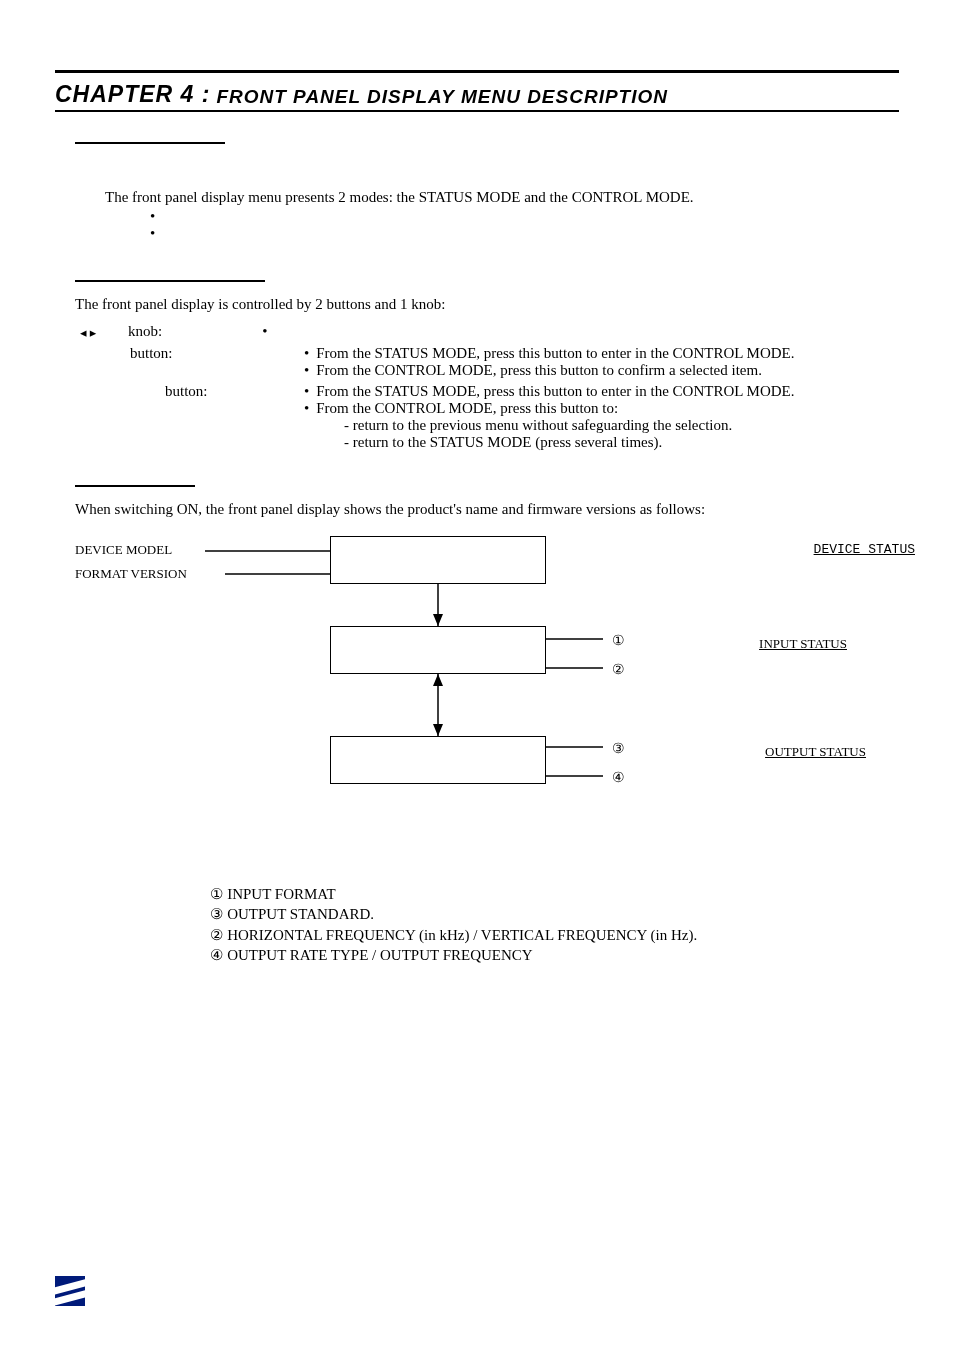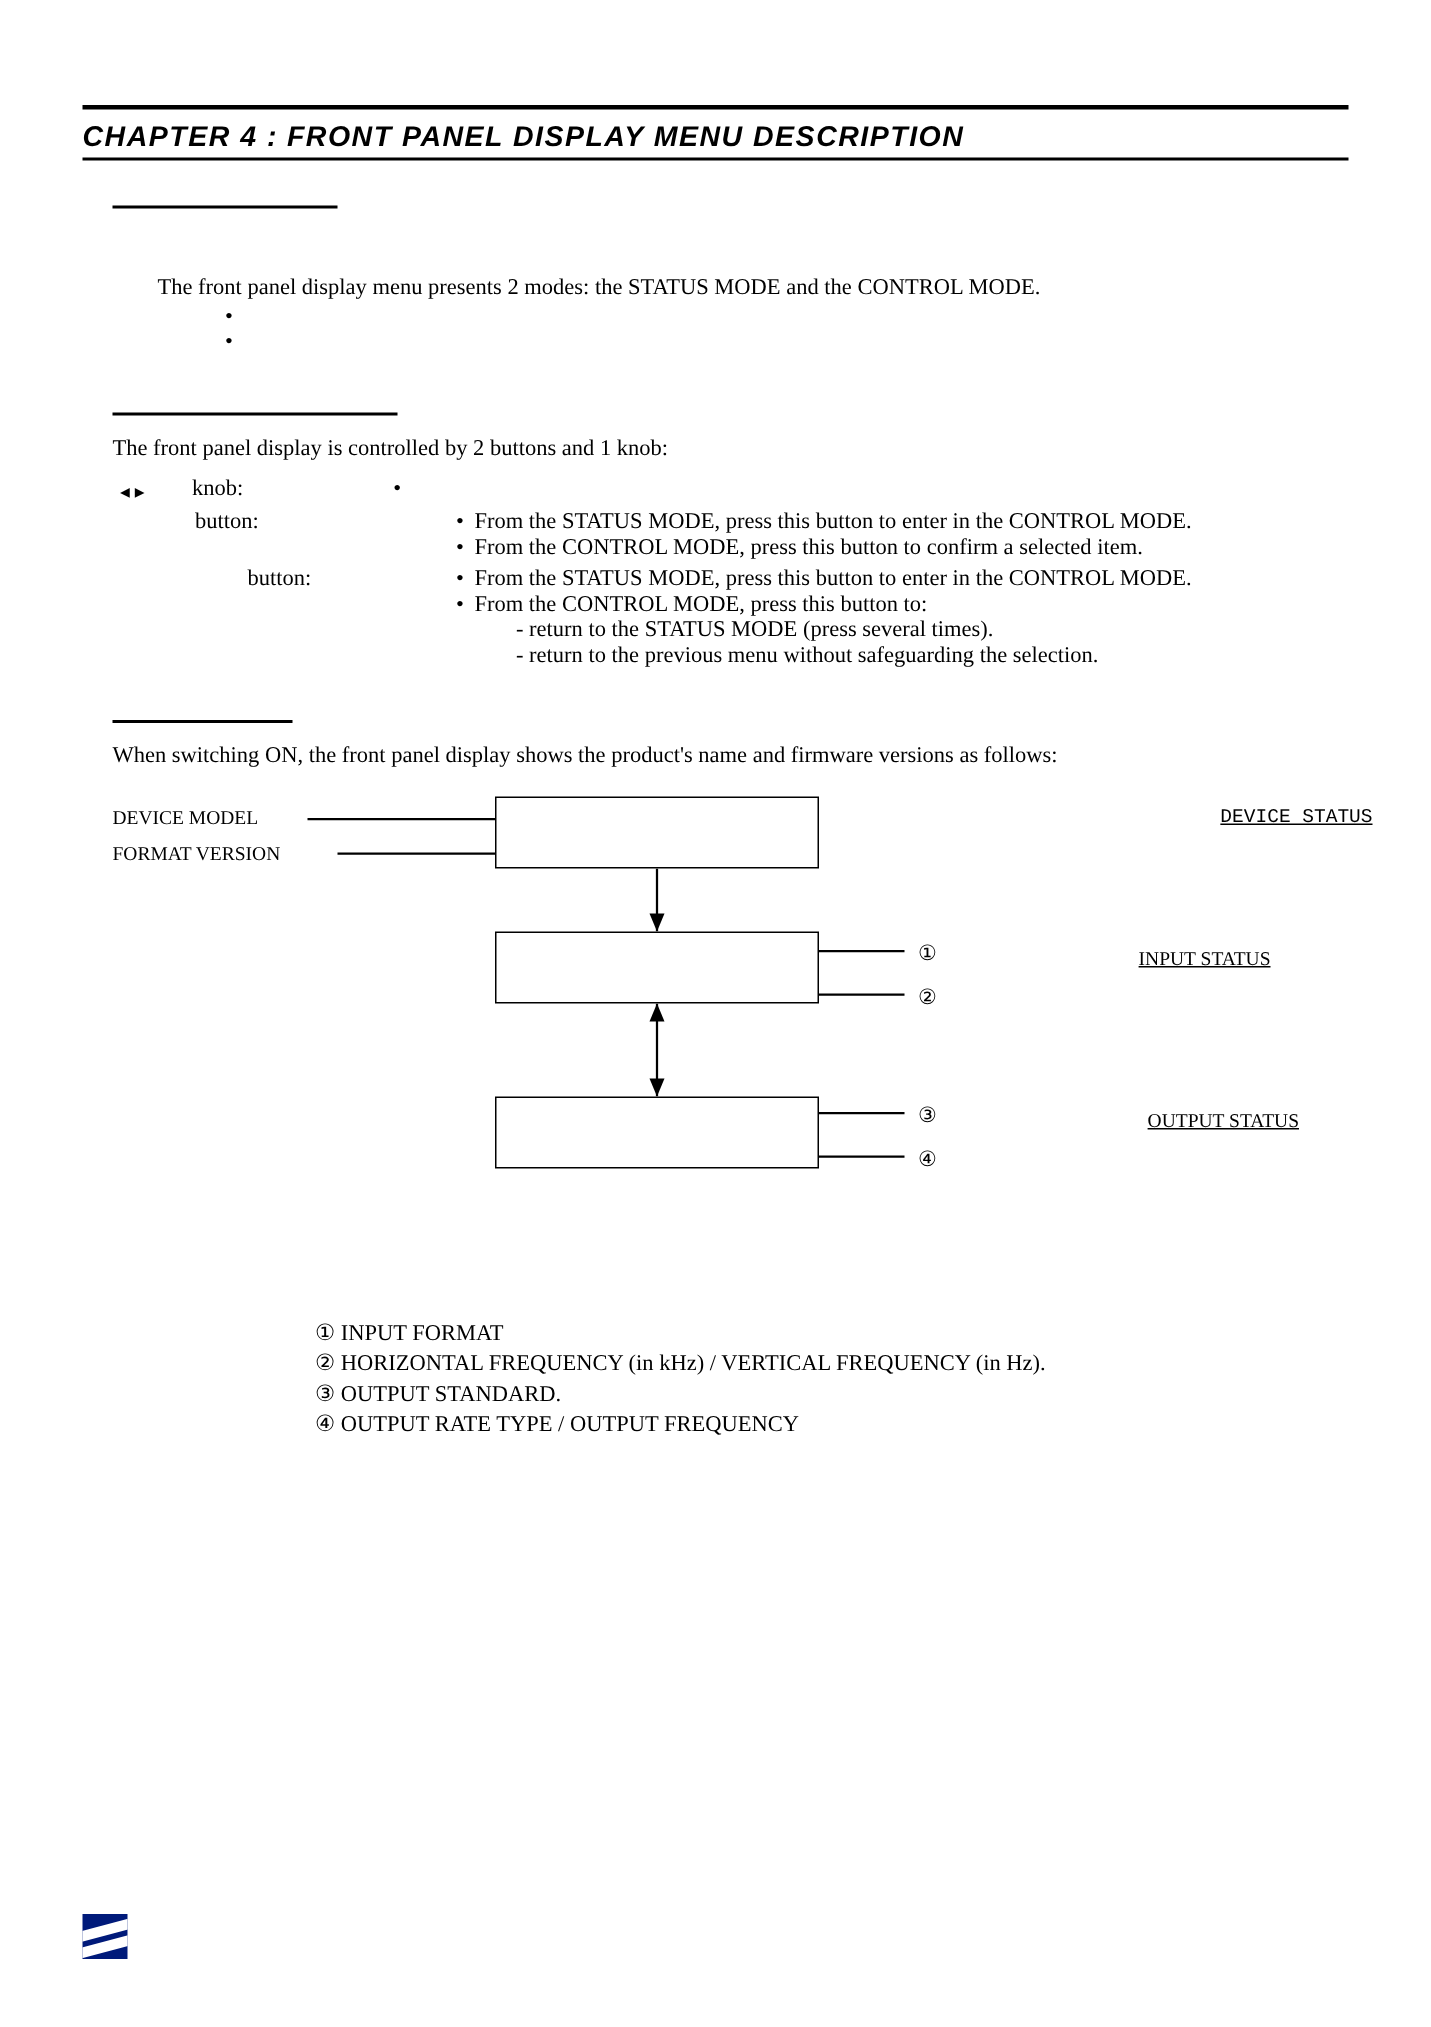--- a/index.html
+++ b/index.html
@@ -25,21 +25,21 @@
       display: flex;
       align-items: flex-end;
       gap: 0;
       margin-bottom: 2px;
     }
     .chapter-label {
       font-family: Impact, 'Arial Black', sans-serif;
       font-weight: bold;
       font-style: italic;
       letter-spacing: 1px;
-      font-size: 19px;
+      font-size: 23px;
       text-transform: uppercase;
     }
     .chapter-title {
       font-family: Impact, 'Arial Black', sans-serif;
       font-weight: bold;
       font-style: italic;
       letter-spacing: 1px;
       font-size: 19px;
       text-transform: uppercase;
       margin-left: 6px;
@@ -226,22 +226,22 @@
     <div class="control-label indent2">button:</div>
     <div class="control-body" style="margin-left:49px">
       <div class="b-line">
           <span class="dot">•</span>
           <span>From the STATUS MODE, press this button to enter in the CONTROL MODE.</span>
         </div>
       <div class="b-line">
           <span class="dot">•</span>
           <span>From the CONTROL MODE, press this button to:</span>
         </div>
+      <div class="sub-line">- return to the previous menu without safeguarding the selection.</div>
       <div class="sub-line">- return to the STATUS MODE (press several times).</div>
-      <div class="sub-line">- return to the previous menu without safeguarding the selection.</div>
     </div>
   </div>
 </div>
 
 <div style="height:6px"></div>
 <div class="section-divider" style="width:120px"></div>
 <div class="content-block">
   <div class="status-intro">When switching ON, the front panel display shows the product's name and firmware versions as follows:</div>
 
   <div class="diagram-wrap">
@@ -282,22 +282,22 @@
     <div class="label l-outstat">OUTPUT STATUS</div>
 
     <div class="circ-num c1">①</div>
     <div class="circ-num c2">②</div>
     <div class="circ-num c3">③</div>
     <div class="circ-num c4">④</div>
   </div>
 
   <div class="legend">
     <div><span>①</span><span> INPUT FORMAT</span></div>
+    <div><span>③</span><span> OUTPUT STANDARD.</span></div>
     <div><span>②</span><span> HORIZONTAL FREQUENCY (in kHz) / VERTICAL FREQUENCY (in Hz).</span></div>
-    <div><span>③</span><span> OUTPUT STANDARD.</span></div>
     <div><span>④</span><span> OUTPUT RATE TYPE / OUTPUT FREQUENCY</span></div>
   </div>
 </div>
 
 <div class="footer-icon">
   <div class="stripe s1"></div>
   <div class="stripe s2"></div>
 </div>
 
 </body></html>

